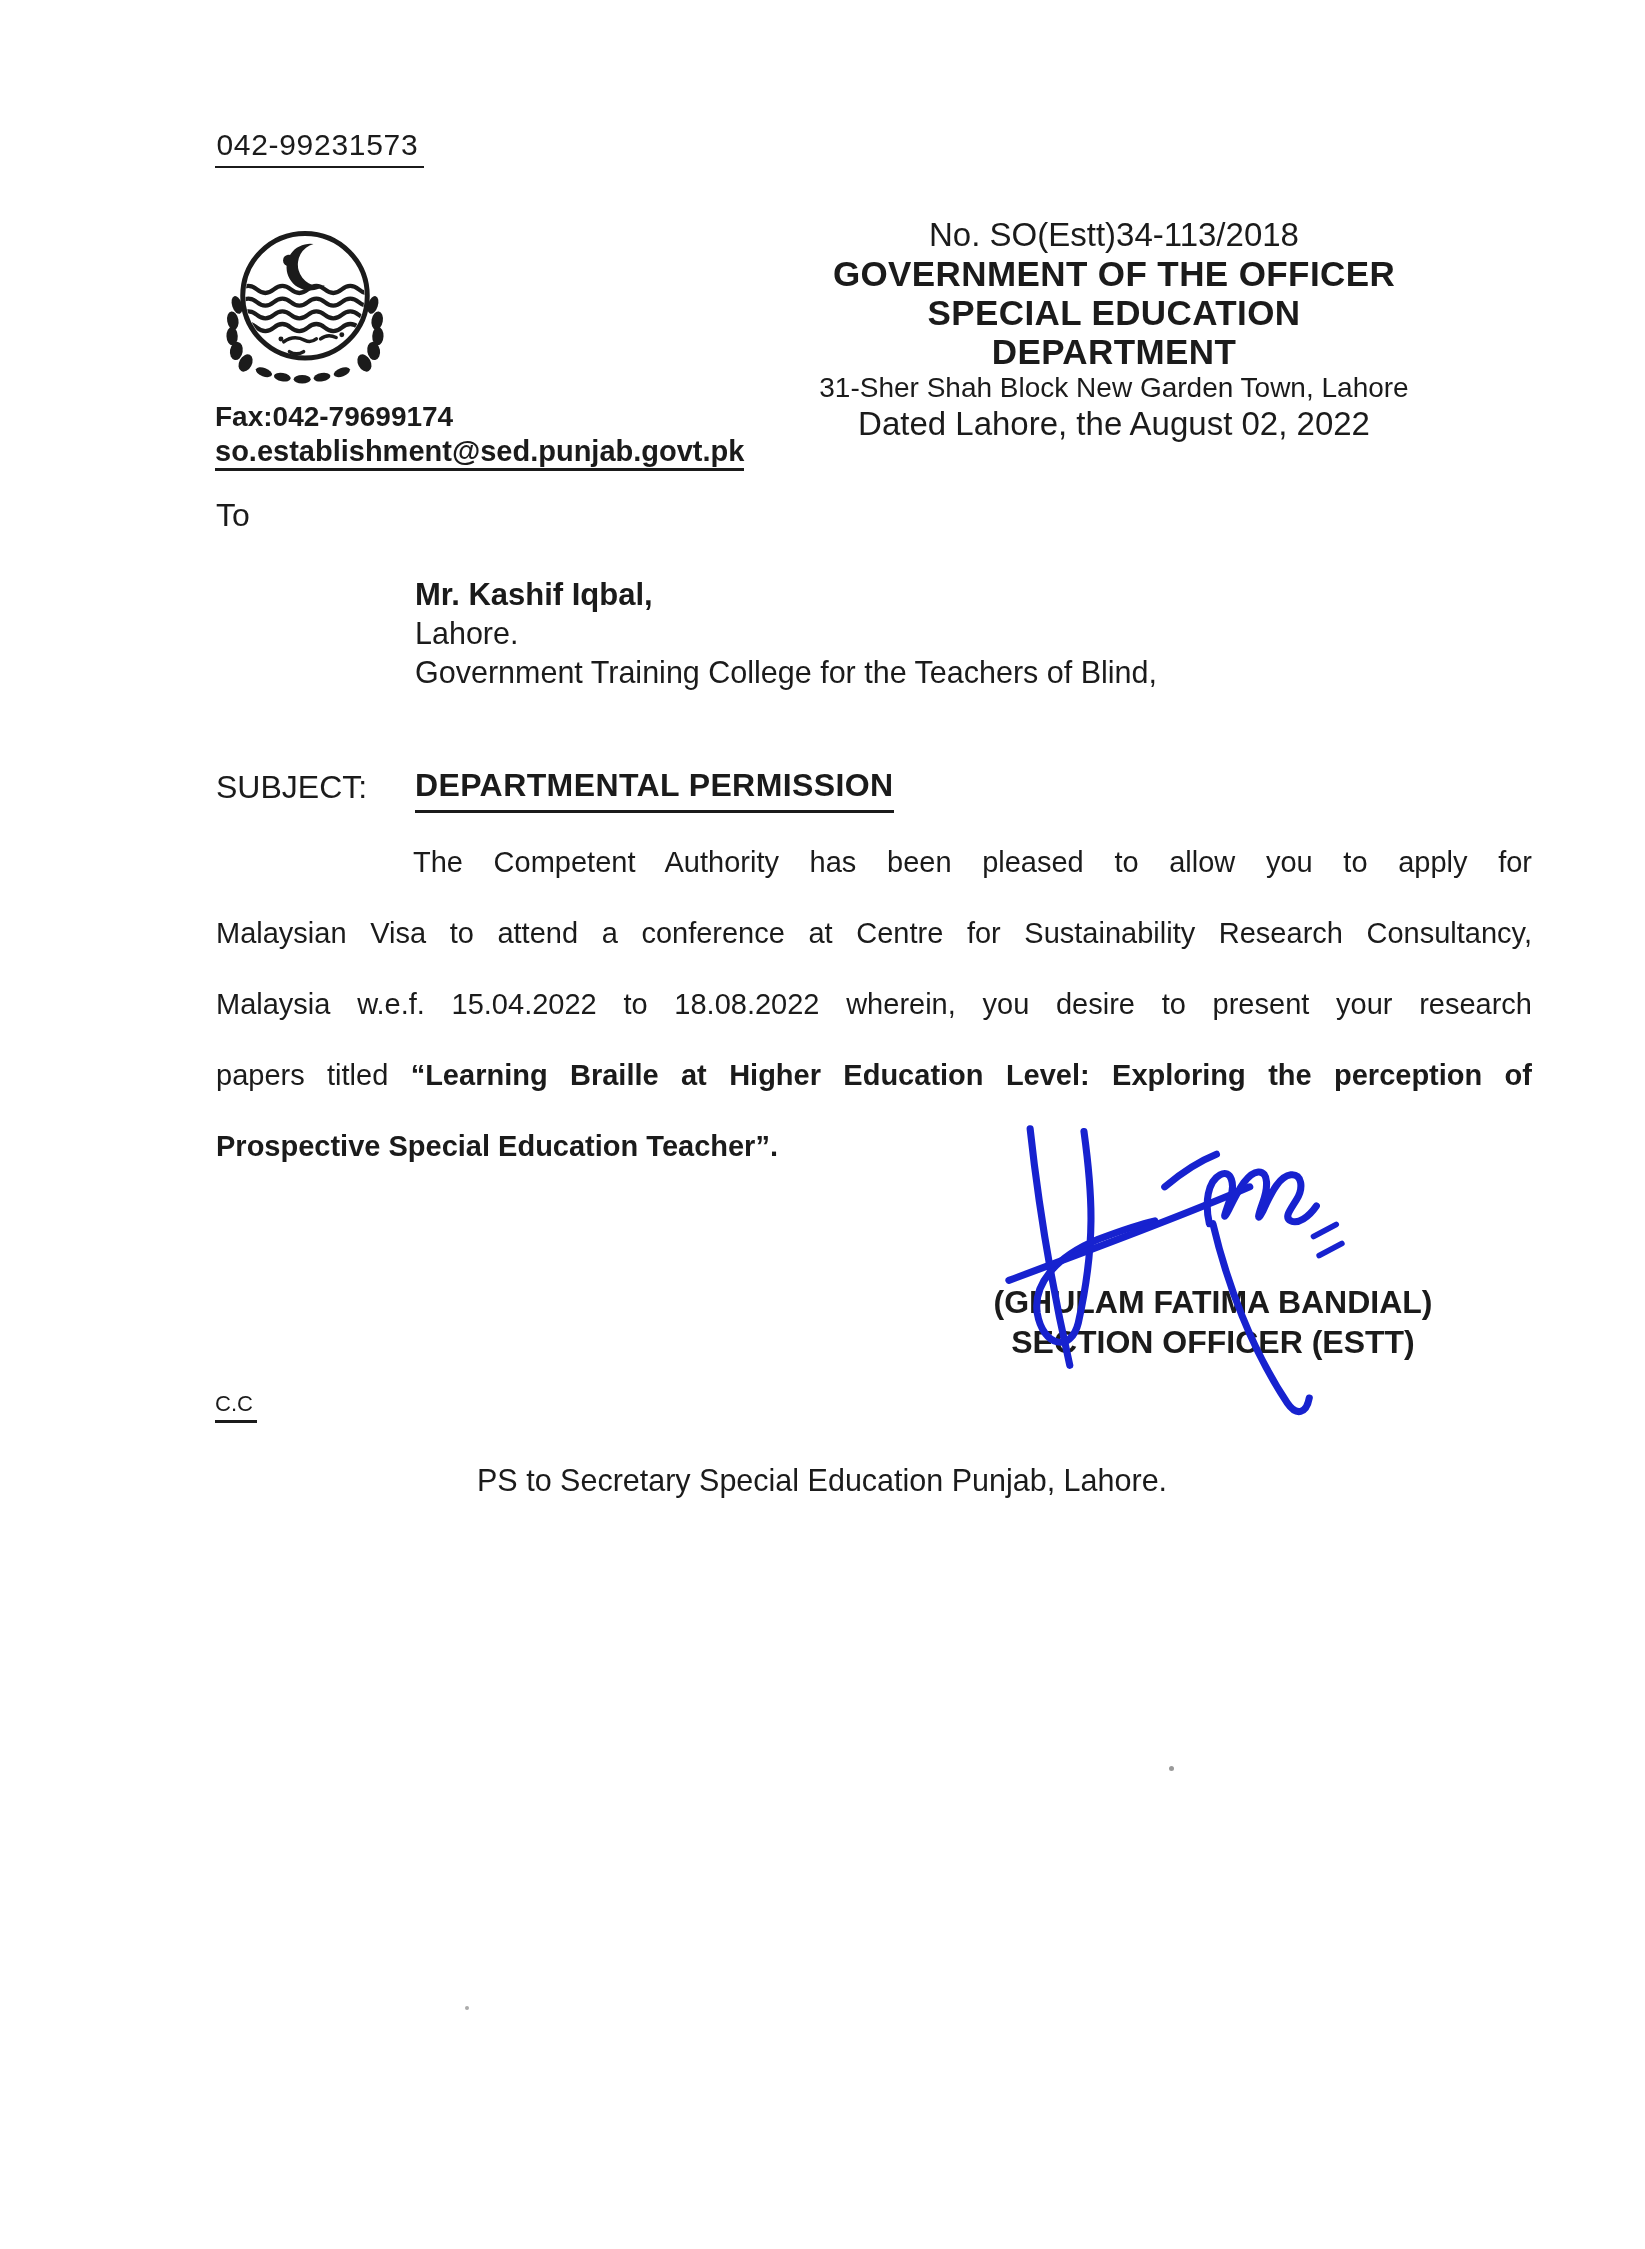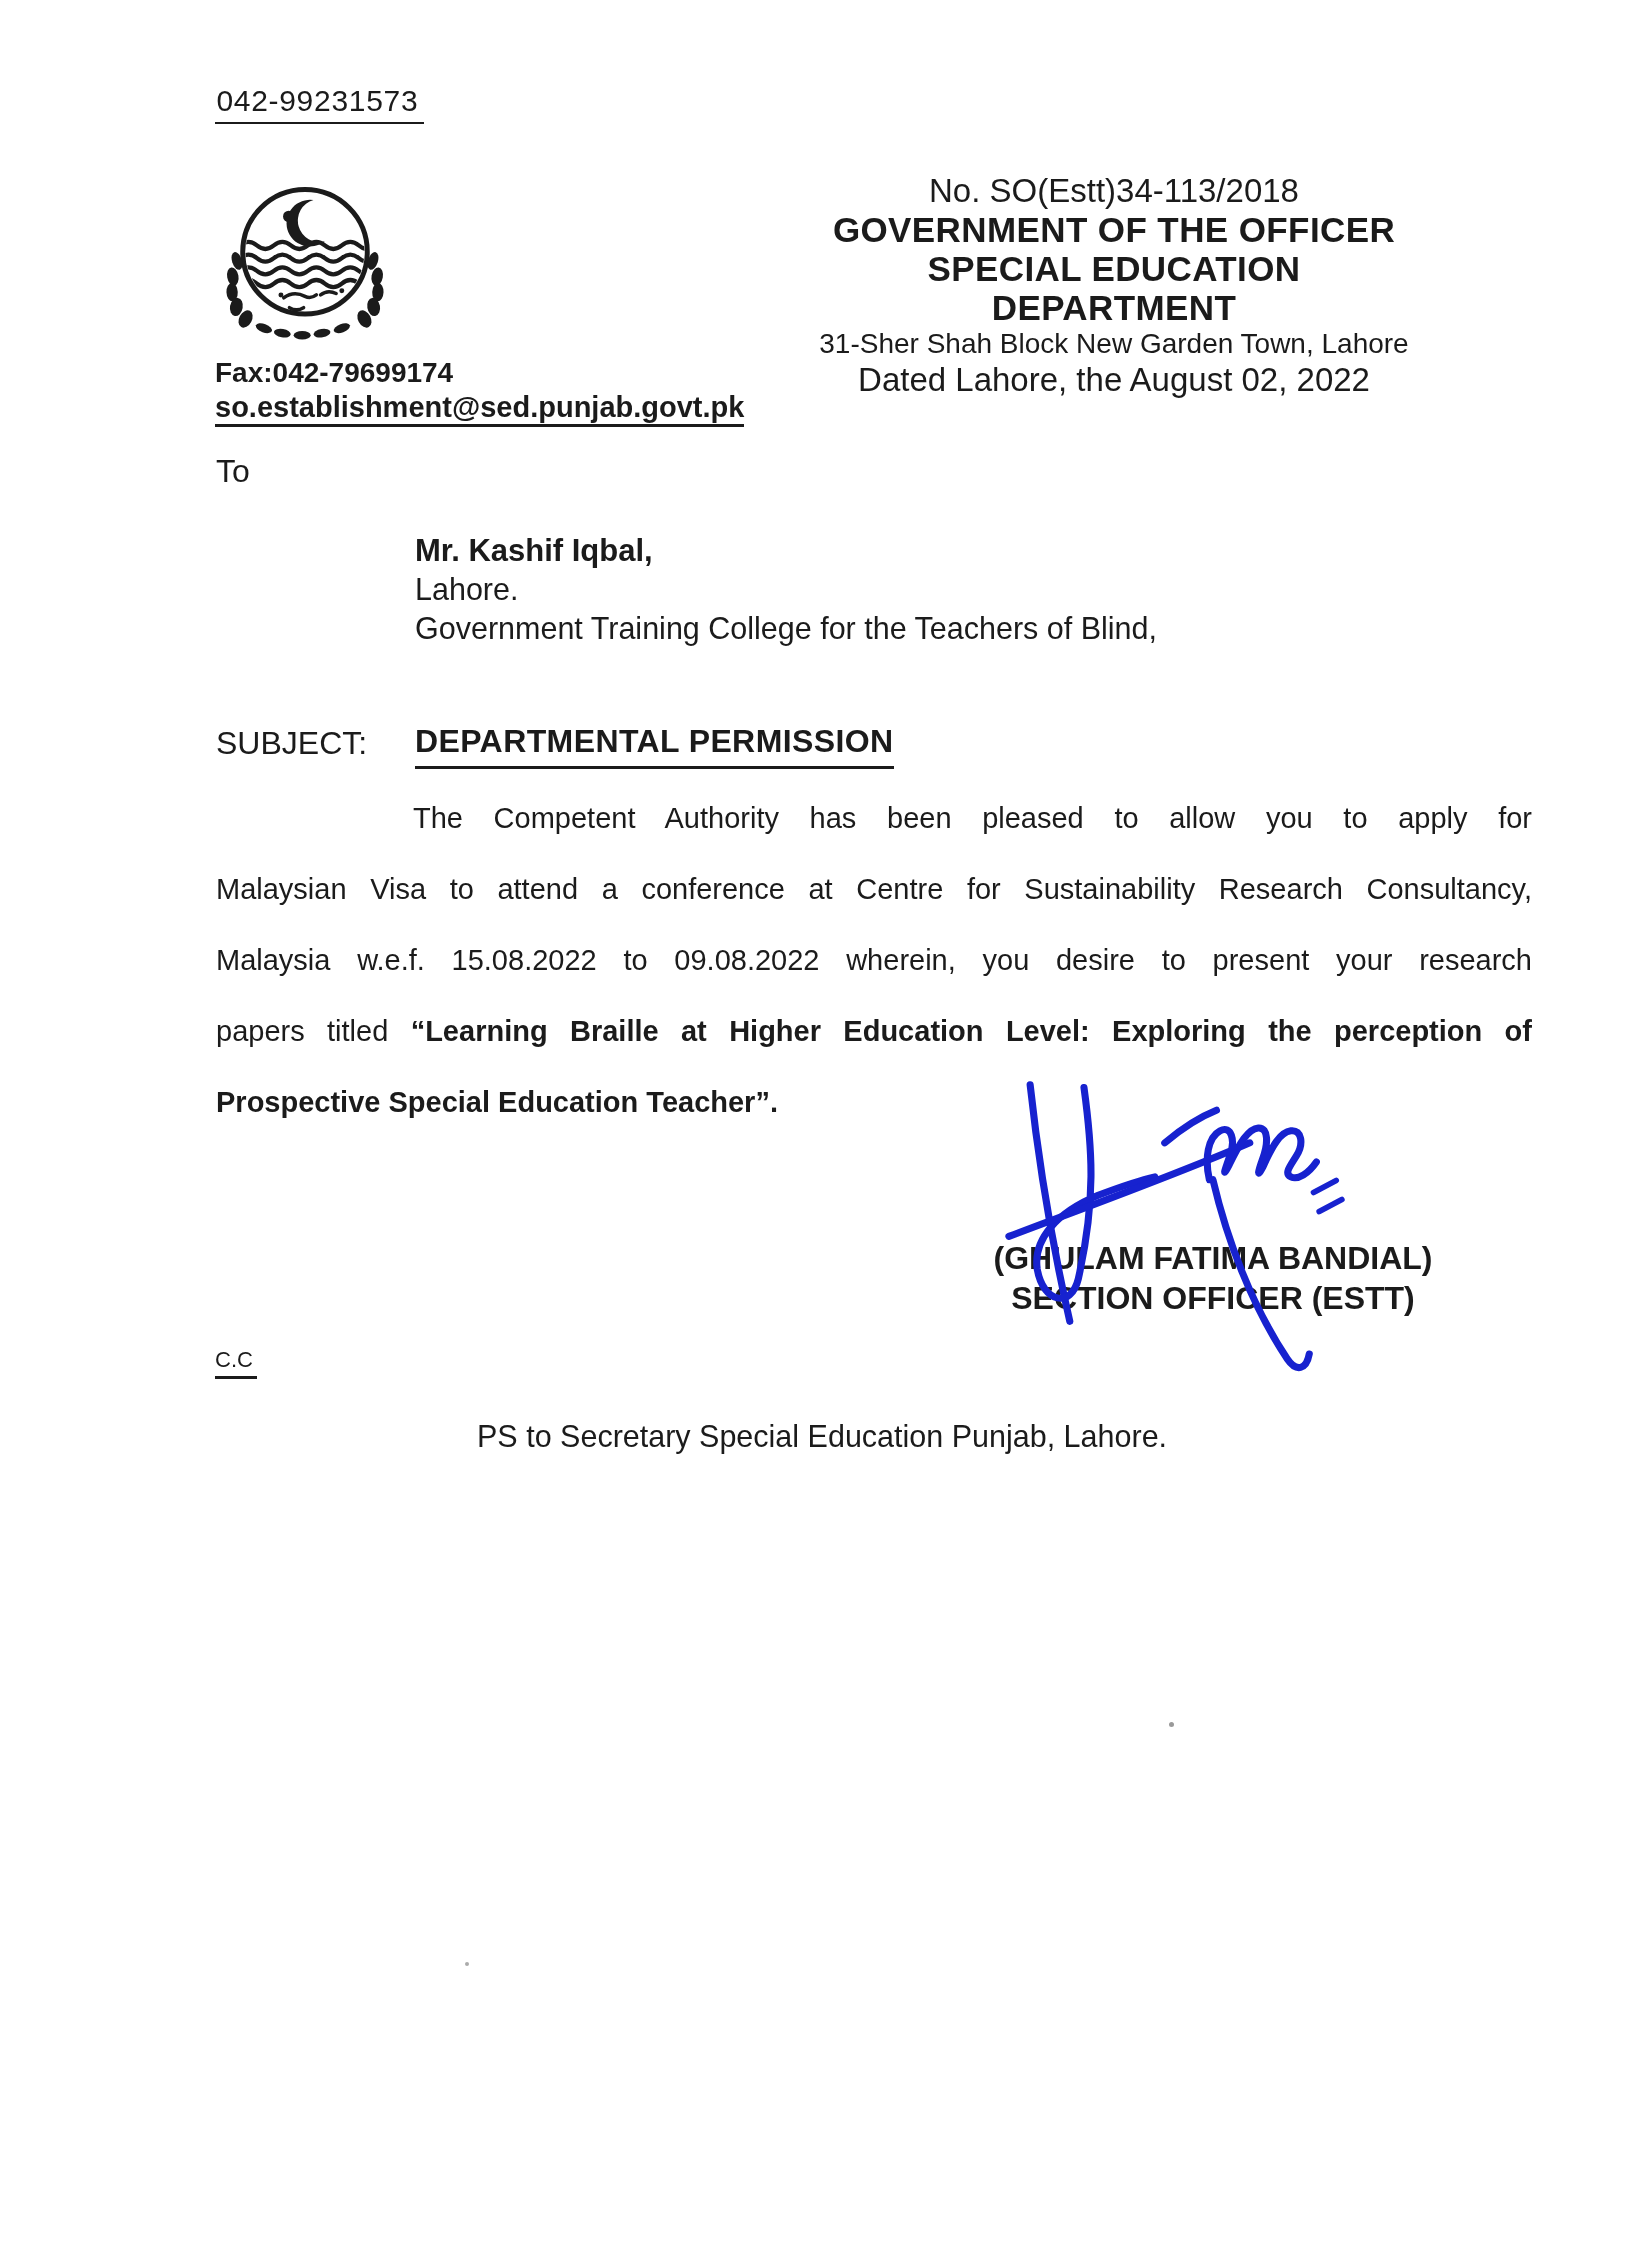--- a/index.html
+++ b/index.html
@@ -4,21 +4,21 @@
 <style>
   html,body{margin:0;padding:0;background:#e8e8e8;}
   .page{
     position:relative;
     width:1646px;height:2250px;
     background:#ffffff;
     font-family:"Liberation Sans", sans-serif;
     color:#1b1b1b;
     overflow:hidden;
   }
-  .abs{position:absolute;}
+  .abs{position:absolute;margin-top:44px;}
   
   .phone{
     left:215px;top:84px;
     font-size:30px;letter-spacing:0.7px;
     border-bottom:2.8px solid #1b1b1b;
     padding:0 5.7px 4.3px 1.4px;
   }
   
   .emblem{left:213px;top:183px;width:184px;height:163px;}
   
@@ -152,21 +152,21 @@
     <div>Lahore.</div>
     <div>Government Training College for the Teachers of Blind,</div>
   </div>
 
   <div class="abs subject-label">SUBJECT:</div>
   <div class="abs subject-title">DEPARTMENTAL PERMISSION</div>
 
   <div class="abs body-block">
     <div class="body-line indent">The Competent Authority has been pleased to allow you to apply for</div>
     <div class="body-line">Malaysian Visa to attend a conference at Centre for Sustainability Research Consultancy,</div>
-    <div class="body-line">Malaysia w.e.f. 15.08.2022 to 09.08.2022 wherein, you desire to present your research</div>
+    <div class="body-line">Malaysia w.e.f. 15.04.2022 to 18.08.2022 wherein, you desire to present your research</div>
     <div class="body-line"><span>papers titled </span><span class="b">“Learning Braille at Higher Education Level: Exploring the perception of</span></div>
     <div class="body-line lastline b">Prospective Special Education Teacher”.</div>
   </div>
 
   <div class="abs sig-names">
     <div>(GHULAM FATIMA BANDIAL)</div>
     <div>SECTION OFFICER (ESTT)</div>
   </div>
 
   <div class="abs sig-svg">

